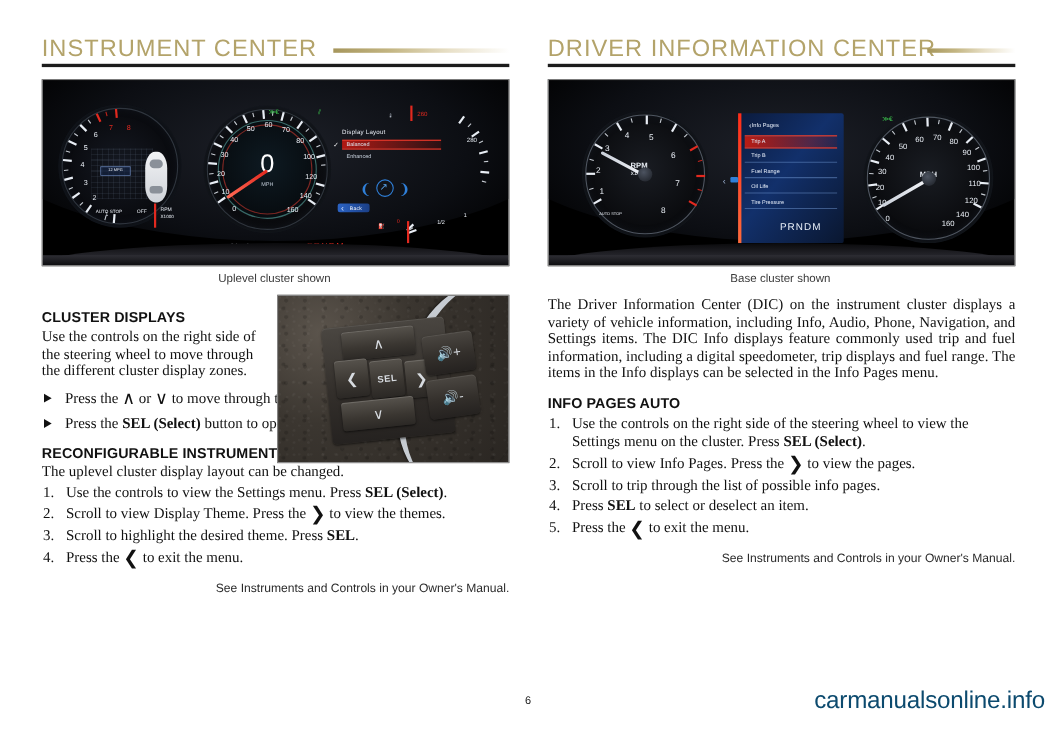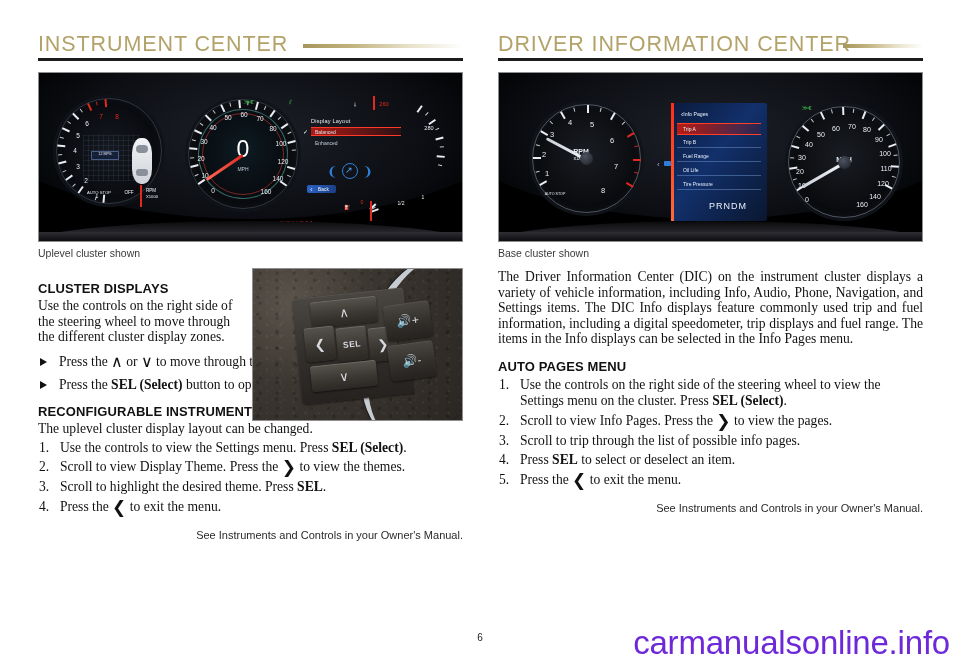--- a/index.html
+++ b/index.html
@@ -189,21 +189,21 @@
     position: absolute;
     font-family: "Liberation Sans", sans-serif;
     font-size: 6px;
   }
 
   
   .caption {
     font-family: "Liberation Sans", sans-serif;
     font-size: 10.5px;
     color: #3a3a3a;
-    text-align: left;
+    text-align: center;
     margin-top: 5px;
     padding-right: 2px;
   }
 
   
   .h3 {
     font-family: "Liberation Sans", sans-serif;
     font-weight: bold;
     font-size: 13px;
     letter-spacing: .1px;
@@ -335,22 +335,22 @@
     left: 0; right: 0; top: 632px;
     text-align: center;
     font-family: "Liberation Sans", sans-serif;
     font-size: 10px;
     color: #222;
   }
   .watermark {
     position: absolute;
     right: 10px; top: 624px;
     font-family: "Liberation Sans", sans-serif;
-    font-size: 33px;
-    color: #6d28d9;
+    font-size: 22px;
+    color: #0c4a6e;
     letter-spacing: -0.2px;
   }
 </style>
 </head>
 <body>
 
 <div class="page">
 
   <div class="col col-left">
 
@@ -680,21 +680,21 @@
 
         <div class="dash-lip"></div>
         <div class="dash-lip2"></div>
       </div>
     </div>
 
     <div class="caption">Base cluster shown</div>
 
     <div class="para" style="margin-top:10px; text-align:justify;">The Driver Information Center (DIC) on the instrument cluster displays a variety of vehicle information, including Info, Audio, Phone, Navigation, and Settings items. The DIC Info displays feature commonly used trip and fuel information, including a digital speedometer, trip displays and fuel range. The items in the Info displays can be selected in the Info Pages menu.</div>
 
-    <div class="h3" style="margin-top:12px;">AUTO PAGES MENU</div>
+    <div class="h3" style="margin-top:12px;">INFO PAGES AUTO</div>
 
     <ol class="steps">
       <li>Use the controls on the right side of the steering wheel to view the Settings menu on the cluster. Press <b>SEL (Select)</b>.</li>
       <li>Scroll to view Info Pages. Press the <span class="chev">❯</span> to view the pages.</li>
       <li>Scroll to trip through the list of possible info pages.</li>
       <li>Press <b>SEL</b> to select or deselect an item.</li>
       <li>Press the <span class="chev">❮</span> to exit the menu.</li>
     </ol>
 
     <div class="note">See Instruments and Controls in your Owner's Manual.</div>

